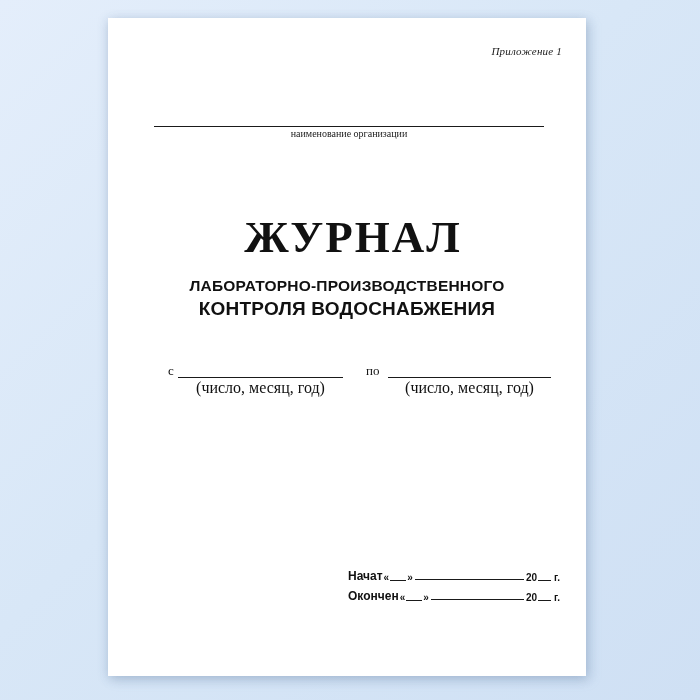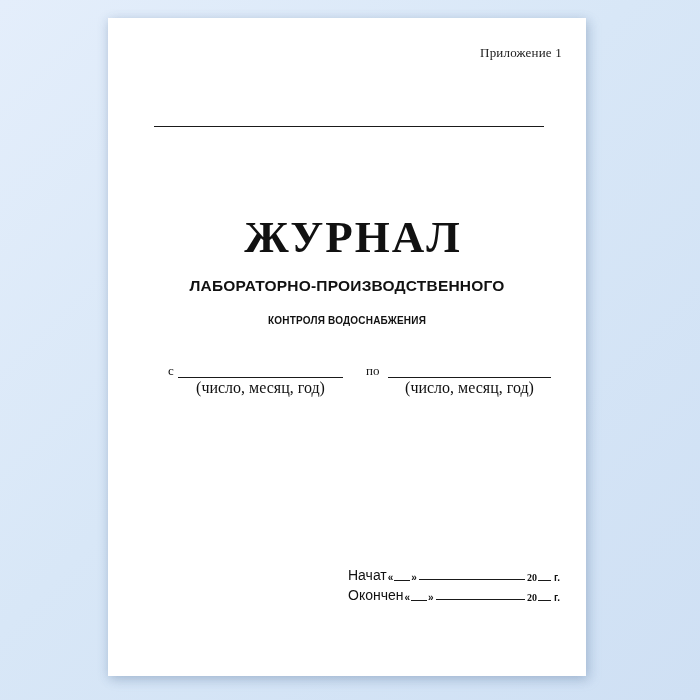--- a/index.html
+++ b/index.html
@@ -35,21 +35,22 @@
     top: 18px;
     width: 478px;
     height: 658px;
     background: #ffffff;
     box-shadow: 0 2px 10px rgba(70, 100, 140, 0.25);
   }
   .appendix {
     position: absolute;
     right: 24px;
     top: 27px;
-    font-size: 13px;
+    font-style: italic;
+    font-size: 11px;
     color: #1a1a1a;
     letter-spacing: 0.2px;
   }
   .org-line {
     position: absolute;
     left: 46px;
     top: 108px;
     width: 390px;
     border-bottom: 1.1px solid #1a1a1a;
   }
@@ -82,24 +83,24 @@
     font-family: "Liberation Sans", sans-serif;
     font-weight: bold;
     font-size: 15.5px;
     letter-spacing: 0.2px;
     color: #111111;
     margin-top: 16px;
   }
   .title-sub2 {
     font-family: "Liberation Sans", sans-serif;
     font-weight: bold;
-    font-size: 10px;
+    font-size: 19px;
     letter-spacing: 0.2px;
     color: #111111;
-    margin-top: 20px;
+    margin-top: 3px;
   }
   .dates-row {
     position: absolute;
     left: 0;
     top: 340px;
     width: 100%;
     height: 48px;
   }
   .date-from {
     position: absolute;
@@ -152,22 +153,22 @@
   }
   .footer-row {
     position: relative;
     height: 20px;
     display: flex;
     align-items: flex-end;
     white-space: nowrap;
   }
   .footer-label {
     font-family: "Liberation Sans", sans-serif;
-    font-weight: normal;
-    font-size: 14px;
+    font-weight: bold;
+    font-size: 12px;
     padding-right: 1px;
   }
   .footer-quote {
     font-family: "Liberation Sans", sans-serif;
     font-weight: bold;
     font-size: 10px;
   }
   .blank-short {
     display: inline-block;
     width: 16px;
@@ -176,21 +177,21 @@
     height: 9px;
   }
   .blank-long {
     display: inline-block;
     flex: 1;
     border-bottom: 1px solid #1a1a1a;
     margin: 0 2px 3px 2px;
     height: 9px;
   }
   .footer-year {
-    font-family: Liberation Serif, serif;
+    font-family: Liberation Sans, sans-serif;
     font-weight: bold;
     font-size: 10px;
     margin-top: 48px;
   }
   .blank-tiny {
     display: inline-block;
     width: 13px;
     border-bottom: 1px solid #1a1a1a;
     margin: 0 1px 2px 1px;
     height: 9px;
@@ -206,20 +207,21 @@
 <body>
 
 <div id="stage">
   <div class="page-shadow"></div>
 
   <div class="page">
 
     <div class="appendix">Приложение 1</div>
 
     <div class="org-line"></div>
+    <div class="org-caption">наименование организации</div>
 
     <div class="title-block">
       <div class="title-main">ЖУРНАЛ</div>
       <div class="title-sub1">ЛАБОРАТОРНО-ПРОИЗВОДСТВЕННОГО</div>
       <div class="title-sub2">КОНТРОЛЯ ВОДОСНАБЖЕНИЯ</div>
     </div>
 
     <div class="dates-row">
       <div class="date-from">
         <span class="date-prefix">с</span>

